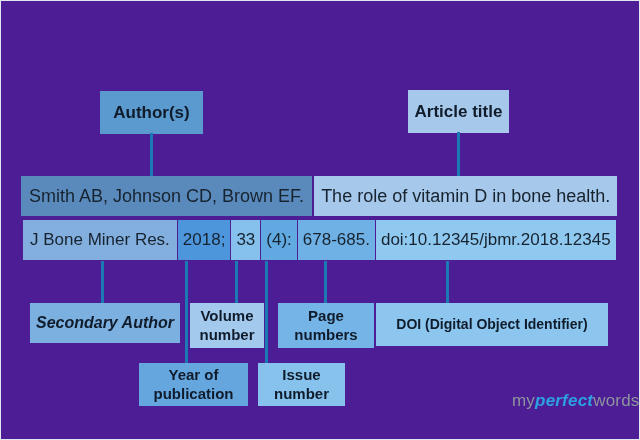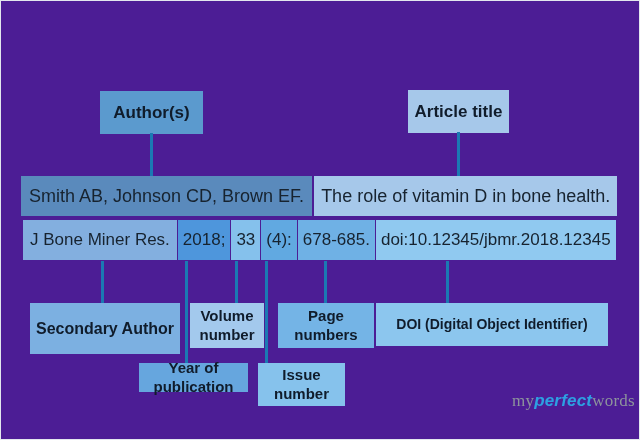--- a/index.html
+++ b/index.html
@@ -28,30 +28,30 @@
   
   #author-line{left:149px;top:132px;height:44px;}
   #article-line{left:456px;top:131px;height:45px;}
   #secauthor-line{left:100px;top:260px;height:43px;}
   #year-line{left:184px;top:260px;height:103px;}
   #volume-line{left:234px;top:260px;height:43px;}
   #issue-line{left:264px;top:260px;height:103px;}
   #page-line{left:323px;top:260px;height:43px;}
   #doi-line{left:445px;top:260px;height:43px;}
   
-  #secondary-author-label{left:29px;top:302px;width:150px;height:51px;}
+  #secondary-author-label{left:29px;top:302px;width:150px;height:40px;font-style:italic;}
   #volume-label{left:189px;top:302px;width:74px;height:45px;}
   #page-label{left:277px;top:302px;width:96px;height:45px;}
   #doi-label{left:375px;top:302px;width:232px;height:43px;font-size:14px;}
-  #year-label{left:138px;top:362px;width:109px;height:29px;}
+  #year-label{left:138px;top:362px;width:109px;height:43px;}
   #issue-label{left:257px;top:362px;width:87px;height:43px;}
   
   #brand-logo{position:absolute;left:511px;top:390px;font-size:17px;
               letter-spacing:0.2px;}
-  #brand-logo .serif{font-family:Liberation Serif, serif;margin-top:28px;}
+  #brand-logo .serif{font-family:Liberation Sans, sans-serif;margin-top:28px;}
   #brand-logo .mid{font-weight:bold;font-style:italic;}
 </style>
 </head>
 <body>
 
 <div id="canvas" style="background-color: #4c1d95;">
 
   <div class="box label" id="author-label" style="background-color: rgb(91, 154, 206);">Author(s)</div>
   <div class="box label" id="article-label" style="background-color: rgb(166, 200, 234);">Article title</div>
 

